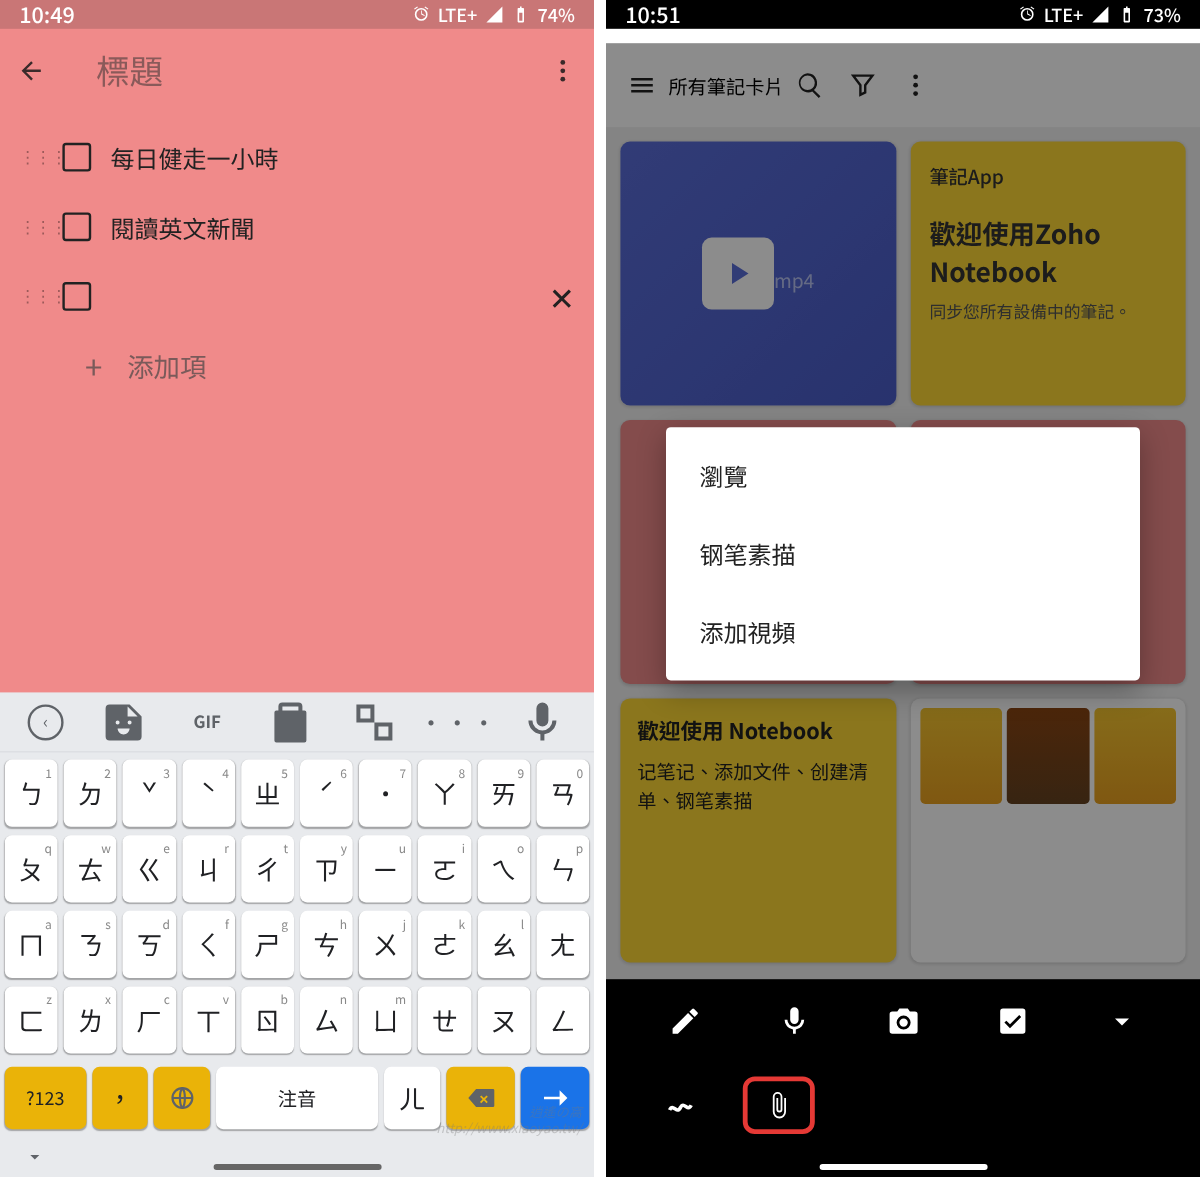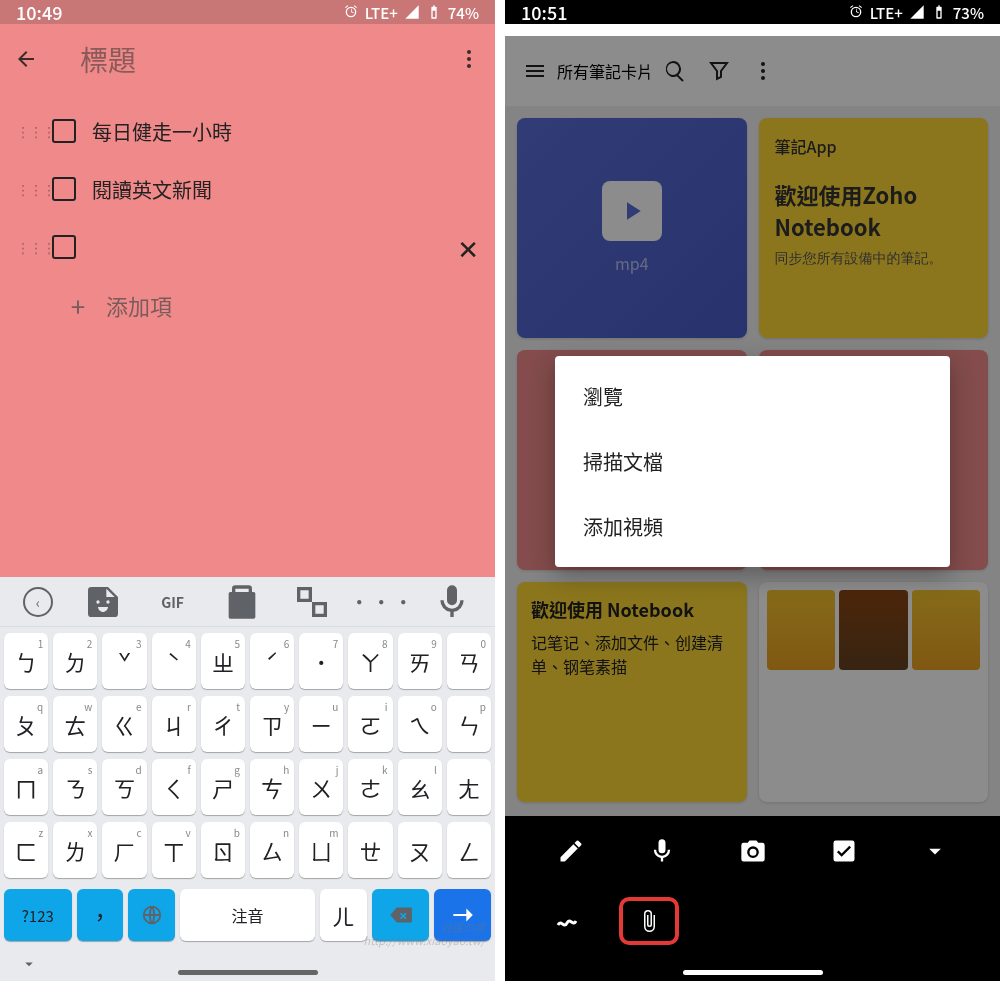--- a/index.html
+++ b/index.html
@@ -99,21 +99,21 @@
     display: flex;
     align-items: center;
     justify-content: center;
     font-size: 22px;
     position: relative;
     color: #202124;
   }
   .key .sup { position: absolute; top: 3px; right: 5px; font-size: 10px; color: #888; }
   .kb-bottom { display: flex; gap: 5px; padding: 0 4px 6px; }
   .kb-bottom .key { height: 52px; }
-  .key.fn { background: #0ea5e9; }
+  .key.fn { background: #eab308; }
   .key.enter { background: #1a73e8; color: #fff; }
   .kb-collapse { height: 34px; display: flex; align-items: center; padding: 0 20px; color: #5f6368; }
 
   
   .right-content {
     position: absolute;
     top: 36px; left: 0; right: 0; bottom: 0;
     background: #f1f1f1;
   }
   .dim-overlay {
@@ -140,27 +140,27 @@
     z-index: 2;
   }
   .card {
     background: #fff;
     border-radius: 8px;
     height: 220px;
     box-shadow: 0 1px 3px rgba(0,0,0,0.15);
     overflow: hidden;
     position: relative;
   }
-  .card.blue { background: linear-gradient(135deg,#5a6dd8,#4a5dc8); display: flex; align-items: center; justify-content: center; flex-direction: column; color: #9aa6e8; }
+  .card.blue { background: linear-gradient(135deg,#5a6dd8,#4a5dc8); display: flex; align-items: center; justify-content: center; color: #9aa6e8; }
   .card.blue .play { width: 60px; height: 60px; background: #fff; border-radius: 8px; display: flex; align-items: center; justify-content: center; }
   .card.blue .mp4 { margin-top: 10px; font-size: 16px; color: #b8c2f0; }
   .card-yellow { background: #fdd835; padding: 16px; color: #333; }
   .card-yellow .tag { font-size: 16px; font-weight: 500; }
   .card-yellow h3 { font-size: 22px; margin-top: 20px; font-weight: 600; }
-  .card-yellow p { font-size: 14px; margin-top: 8px; color: #555; font-family: Liberation Serif, serif; }
+  .card-yellow p { font-size: 14px; margin-top: 8px; color: #555; }
   .card-pink { background: #f08a8a; }
   .card-yellow2 { background: #fdd835; padding: 14px; color: #222; font-size: 18px; }
   .card-photos { display: flex; gap: 4px; padding: 8px; }
   .card-photos div { flex: 1; height: 80px; background: #ddd; border-radius: 4px; }
 
   
   .popup {
     position: absolute;
     top: 320px;
     left: 50px;
@@ -479,21 +479,21 @@
           <div style="background:linear-gradient(#8b4513,#654321)"></div>
           <div style="background:linear-gradient(#f4c430,#e8a020)"></div>
         </div>
       </div>
     </div>
 
     <div class="dim-overlay"></div>
 
     <div class="popup">
       <div class="popup-item">瀏覽</div>
-      <div class="popup-item">掃描文檔</div>
+      <div class="popup-item">钢笔素描</div>
       <div class="popup-item">添加視頻</div>
     </div>
 
     <div class="bottom-bar">
       <div class="bottom-row">
         <button class="icon-btn">
             <svg viewBox="0 0 24 24">
               <path d="M3 17.25V21h3.75L17.8 9.94l-3.75-3.75L3 17.25zM20.7 7.04a1 1 0 000-1.41l-2.34-2.34a1 1 0 00-1.41 0L15 5.24l3.75 3.75 1.95-1.95z"></path>
             </svg>
           </button>

